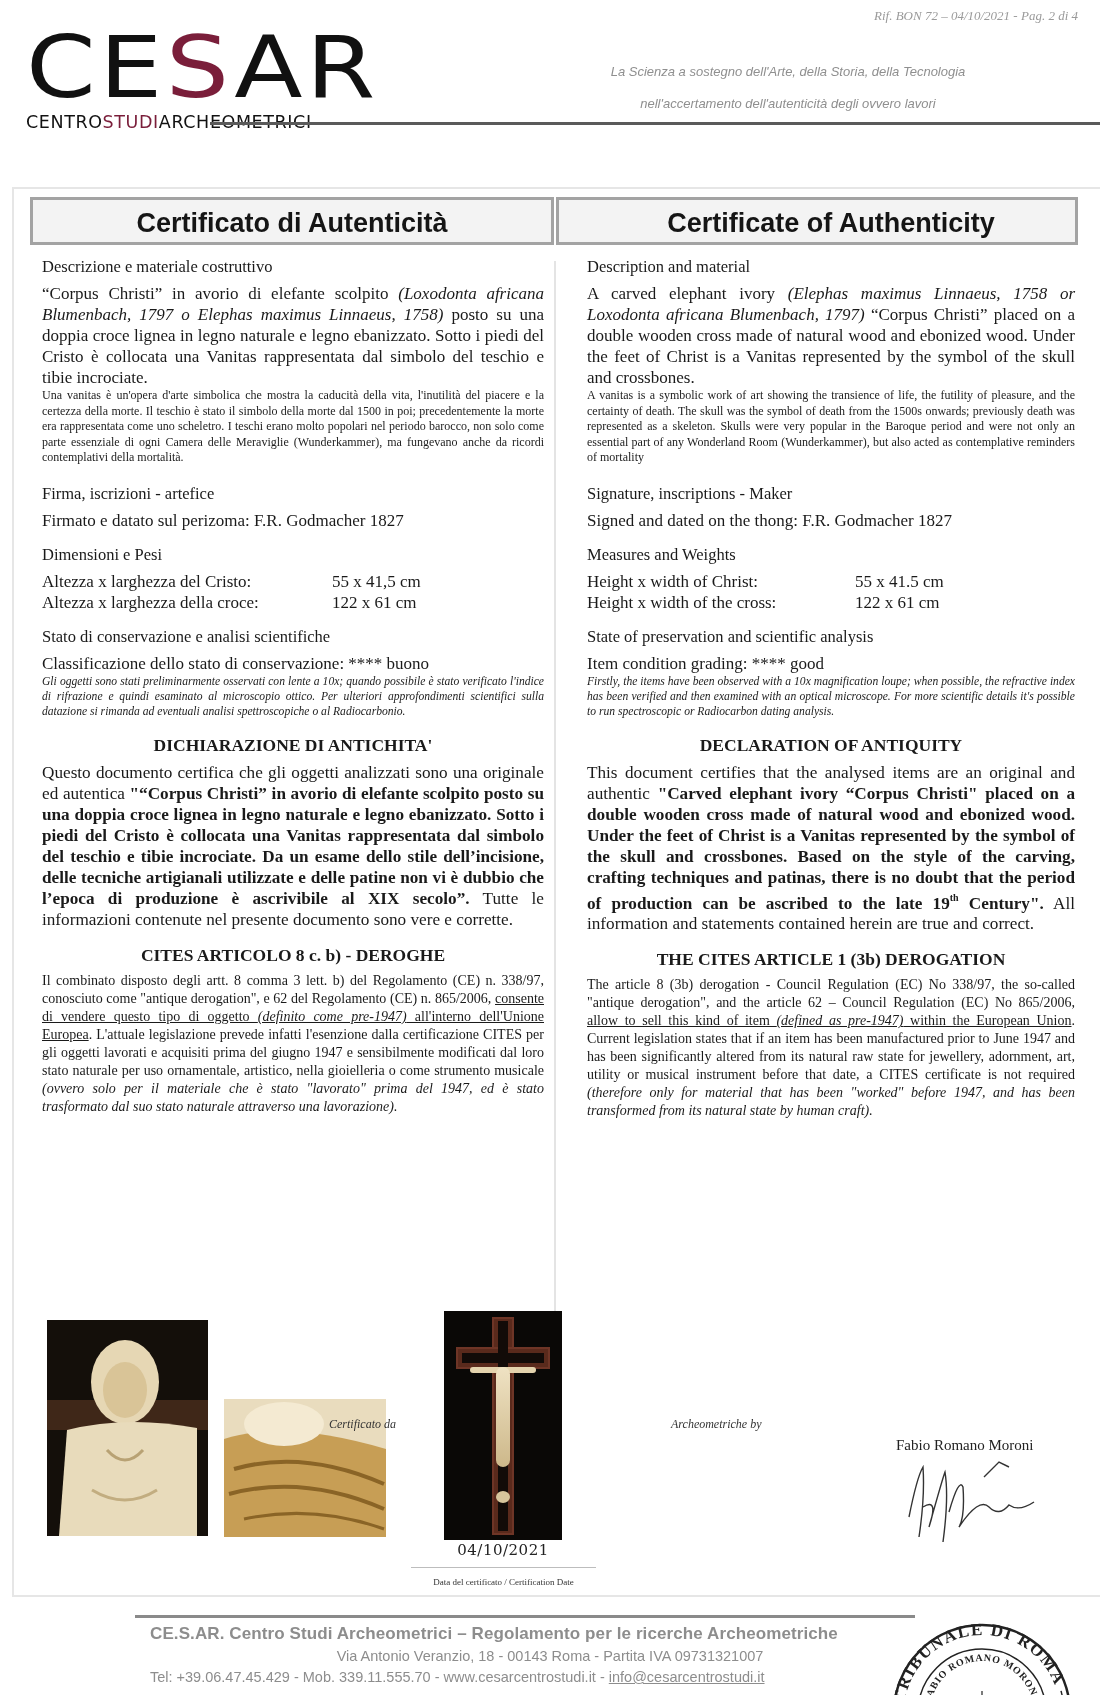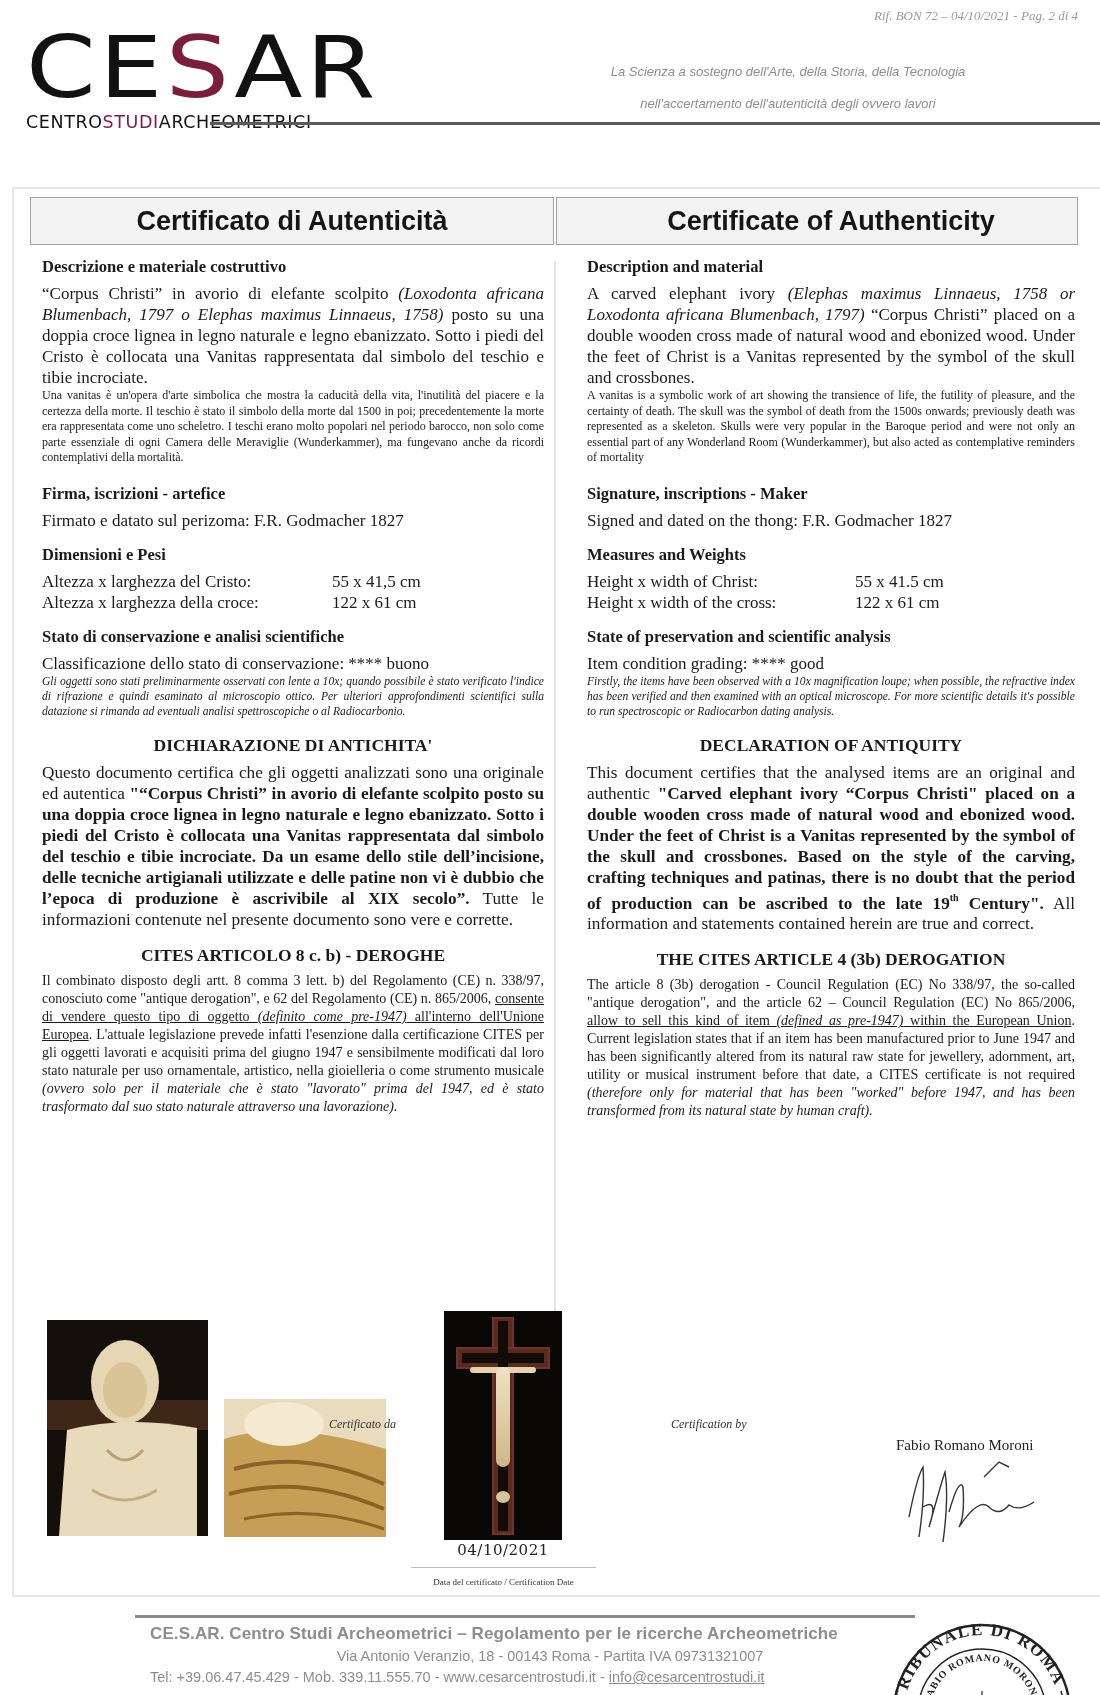--- a/index.html
+++ b/index.html
@@ -13,30 +13,30 @@
   .logo-main .accent { color: #7a1e3a; }
   .logo-sub { font-family: "DejaVu Sans", sans-serif; font-size: 17.5px; letter-spacing: 0.6px; color: #111; margin-top: 8px; white-space: nowrap; }
   .logo-sub .accent { color: #7a1e3a; }
   .tagline { position: absolute; left: 548px; width: 480px; font-family: "Liberation Sans", sans-serif; font-style: italic; font-size: 13px; color: #8f8f8f; text-align: center; }
   .tagline.l1 { top: 64px; }
   .tagline.l2 { top: 96px; }
   .header-rule { position: absolute; left: 210px; top: 122px; width: 890px; height: 3px; background: #5a5a5a; }
 
   
   .cert { position: absolute; left: 12px; top: 187px; width: 1088px; height: 1410px; border: 2px solid #e6e6e6; border-right: none; }
-  .title-bar { position: absolute; top: 8px; height: 48px; background: #f3f3f3; border: 1px solid #a3a3a3; font-family: "Liberation Sans", sans-serif; font-weight: bold; font-size: 27px; color: #151515; text-align: center; line-height: 46px; }
+  .title-bar { position: absolute; top: 8px; height: 48px; background: #f3f3f3; border: 3px solid #a3a3a3; font-family: "Liberation Sans", sans-serif; font-weight: bold; font-size: 27px; color: #151515; text-align: center; line-height: 46px; }
   .title-bar.it { left: 16px; width: 524px; }
   .title-bar.en { left: 542px; width: 522px; padding-left: 28px; }
   .col-divider { position: absolute; left: 540px; top: 72px; width: 2px; height: 1240px; background: #e4e4e4; }
 
   .col { position: absolute; top: 68px; }
   .col.it { left: 28px; width: 502px; }
   .col.en { left: 573px; width: 488px; }
 
-  .h { font-weight: bold; font-size: 16.5px; line-height: 20px; }
+  .h { font-weight: normal; font-size: 16.5px; line-height: 20px; }
   .p-lg { font-size: 17px; line-height: 21px; text-align: justify; }
   .p-sm { font-size: 12px; line-height: 15.5px; text-align: justify; color: #222; }
   .p-it { font-style: italic; font-size: 11.6px; line-height: 15.4px; text-align: justify; color: #222; }
   .dim-row { display: flex; font-size: 17px; line-height: 21px; }
   .dim-row .lbl { width: 290px; }
   .dim-row .val { flex: 1; }
   .section-title { font-weight: bold; font-size: 17.5px; line-height: 22px; text-align: center; margin-top: 8px; }
   .decl { font-size: 17.2px; line-height: 21px; text-align: justify; }
   .decl b { font-weight: bold; }
   .cites { font-size: 14px; line-height: 18px; text-align: justify; }
@@ -154,21 +154,21 @@
     <div class="gap-m"></div>
     <div class="h">State of preservation and scientific analysis</div>
     <div class="gap-s"></div>
     <div class="p-lg">Item condition grading: **** good</div>
     <div class="p-it">Firstly, the items have been observed with a 10x magnification loupe; when possible, the refractive index has been verified and then examined with an optical microscope. For more scientific details it's possible to run spectroscopic or Radiocarbon dating analysis.</div>
     <div class="gap-s"></div>
     <div class="section-title">DECLARATION OF ANTIQUITY</div>
     <div class="gap-s"></div>
     <div class="decl"><span>This document certifies that the analysed items are an original and authentic </span><b>"Carved elephant ivory “Corpus Christi" placed on a double wooden cross made of natural wood and ebonized wood. Under the feet of Christ is a Vanitas represented by the symbol of the skull and crossbones. Based on the style of the carving, crafting techniques and patinas, there is no doubt that the period of production can be ascribed to the late 19</b><b><sup style="font-size:10px">th</sup></b><b> Century".</b><span> All information and statements contained herein are true and correct.</span></div>
     <div class="gap-s"></div>
-    <div class="section-title">THE CITES ARTICLE 4 (3b) DEROGATION</div>
+    <div class="section-title">THE CITES ARTICLE 1 (3b) DEROGATION</div>
     <div class="gap-s"></div>
     <div class="cites"><span>The article 8 (3b) derogation - Council Regulation (EC) No 338/97, the so-called "antique derogation", and the article 62 – Council Regulation (EC) No 865/2006, </span><span class="u"><span>allow to sell this kind of item </span><i>(defined as pre-1947)</i><span> within the European Union</span></span><span>. Current legislation states that if an item has been manufactured prior to June 1947 and has been significantly altered from its natural raw state for jewellery, adornment, art, utility or musical instrument before that date, a CITES certificate is not required </span><i>(therefore only for material that has been "worked" before 1947, and has been transformed from its natural state by human craft).</i></div>
   </div>
 
   <div class="photo photo1" title="Ivory Corpus Christi – head and torso detail">
     <svg width="161" height="216" viewBox="0 0 161 216">
       <rect x="0" y="0" width="161" height="216" fill="#140f0a"></rect>
       <rect x="0" y="80" width="161" height="30" fill="#4a2d1c" opacity="0.8"></rect>
       <ellipse cx="78" cy="62" rx="34" ry="42" fill="#e6d7b4"></ellipse>
       <ellipse cx="78" cy="70" rx="22" ry="28" fill="#d9c497"></ellipse>
@@ -191,21 +191,21 @@
     <div class="cross-v"></div>
     <div class="cross-h"></div>
     <div class="cross-inner-v"></div>
     <div class="cross-inner-h"></div>
     <div class="corpus-arms"></div>
     <div class="corpus"></div>
     <div class="skull"></div>
   </div>
 
   <div class="certificato-da">Certificato da</div>
-  <div class="authenticated-by">Certification by</div>
+  <div class="authenticated-by">Archeometriche by</div>
   <div class="cert-date">04/10/2021</div>
   <div class="date-rule"></div>
   <div class="date-caption">Data del certificato / Certification Date</div>
 
   <div class="signer-name">Fabio Romano Moroni</div>
   <svg class="signature" viewBox="0 0 160 90">
     <path d="M10 60 Q18 20 24 10 Q26 40 20 80 M24 50 Q40 40 30 70 Q44 20 46 15 Q50 40 44 85 M50 55 Q60 20 64 30 Q66 60 60 70 Q80 40 90 50 Q100 60 110 48 Q120 55 135 45 M85 20 L100 5 L110 10" stroke="#333" stroke-width="1.4" fill="none"></path>
   </svg>
 
   <svg class="stamp" viewBox="0 0 184 184">

